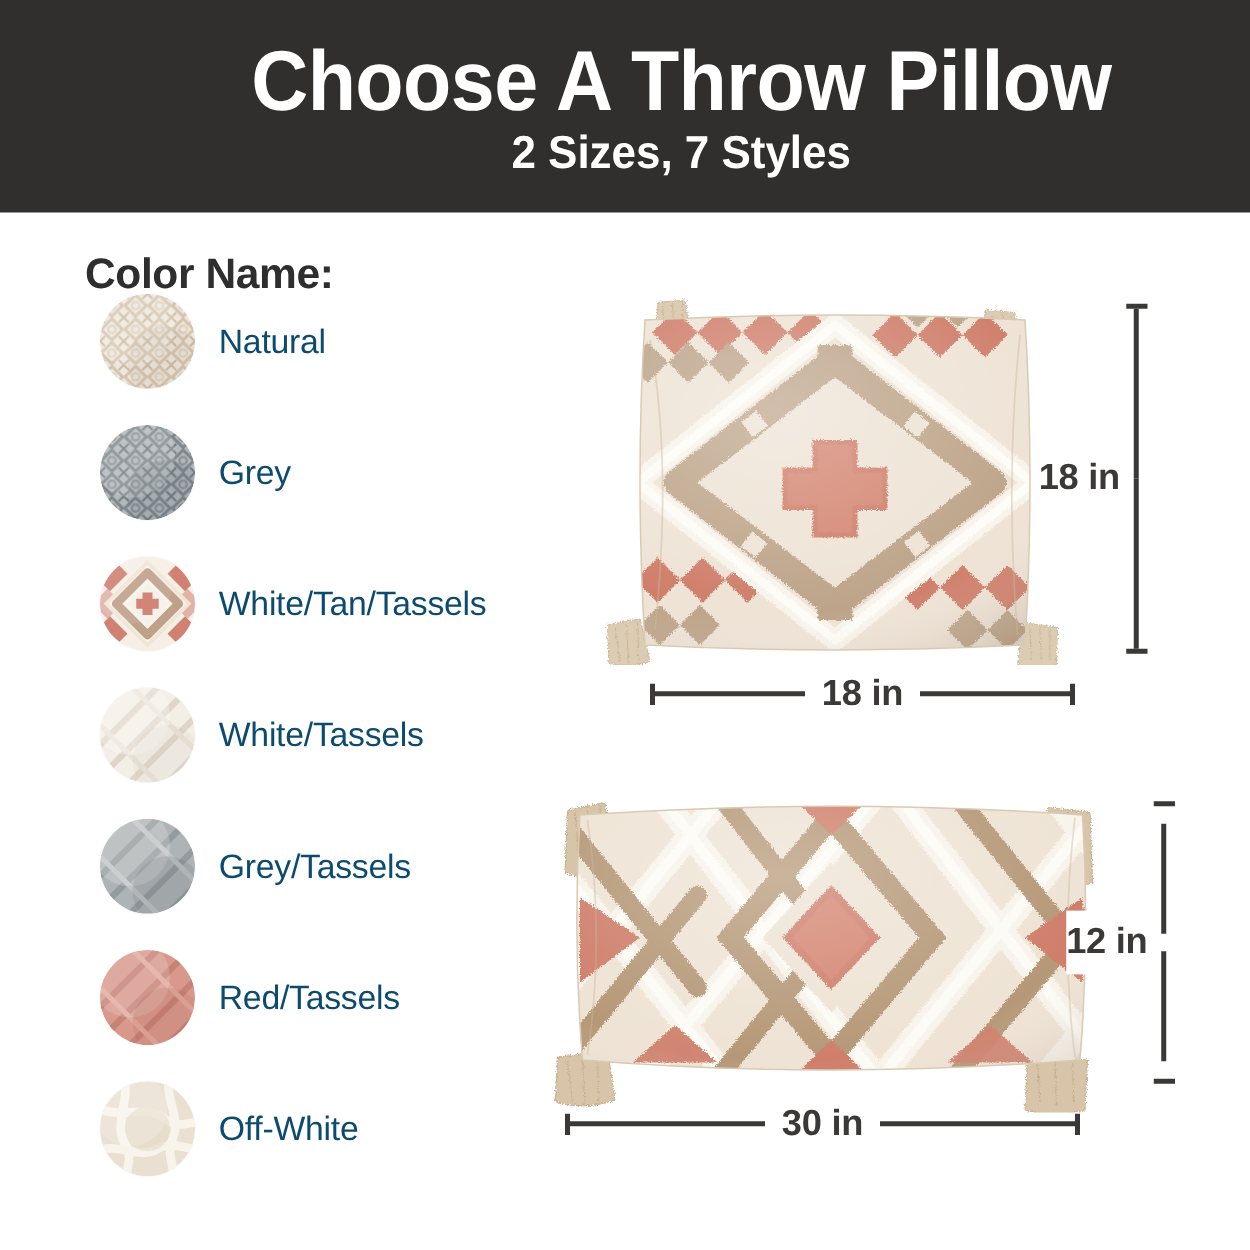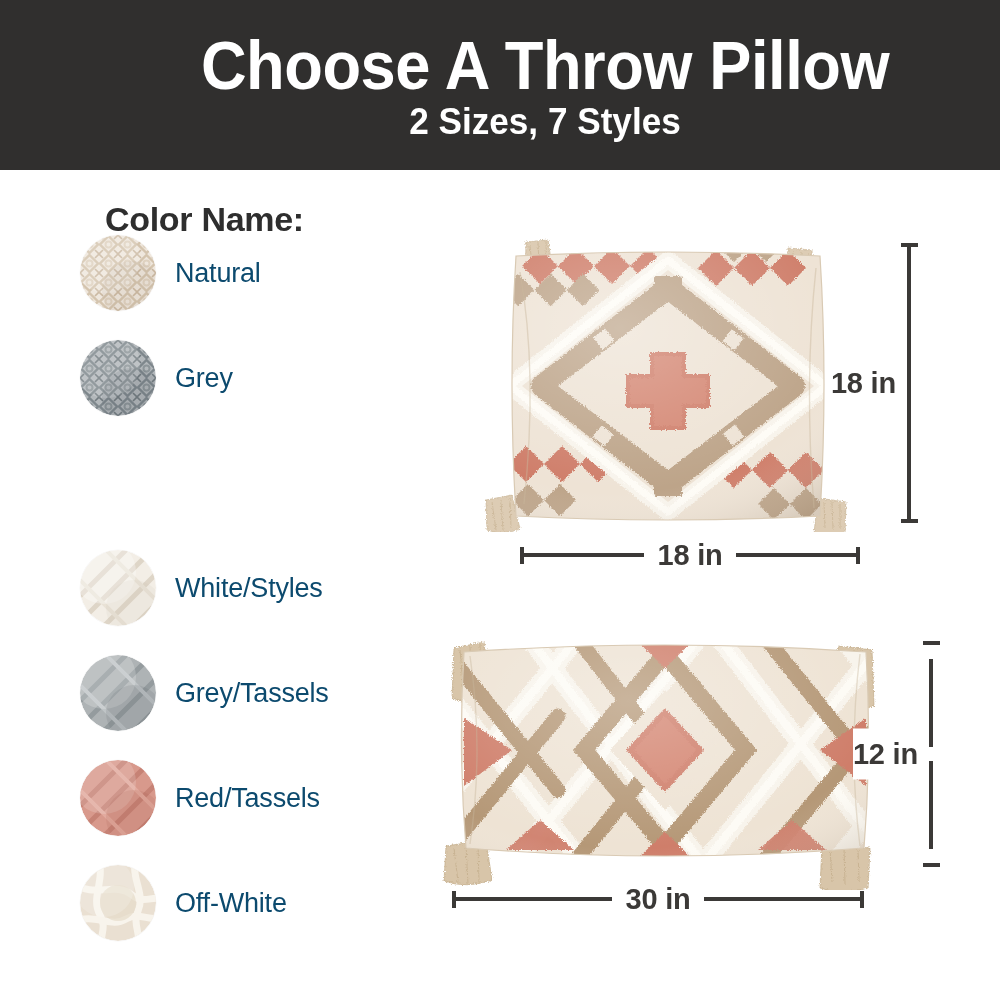--- a/index.html
+++ b/index.html
@@ -38,21 +38,20 @@
     margin:0;
     white-space:nowrap;
   }
 
   
   .color-heading{
     position:absolute;left:68px;top:200px;
     font-size:34px;font-weight:700;color:#2e2e2e;
     letter-spacing:-0.3px;
     font-family:"Liberation Sans", sans-serif;
-    margin-left:37px;
   }
   .swatch-list{position:absolute;left:0;top:0;width:470px;height:1000px;}
   .swatch-row{
     position:absolute;left:80px;width:380px;height:78px;
     display:flex;align-items:center;
   }
   .swatch-dot{
     width:76px;height:76px;border-radius:50%;
     flex:0 0 76px;overflow:hidden;position:relative;
     box-shadow:0 0 0 0.5px rgba(0,0,0,0.04);
@@ -143,20 +142,47 @@
           <g clip-path="url(#cG)">
             <rect width="76" height="76" fill="url(#pG)"></rect>
             <circle cx="26" cy="24" r="34" fill="#fff" opacity="0.16"></circle>
             <circle cx="52" cy="58" r="30" fill="#4d5458" opacity="0.12"></circle>
           </g>
         </svg>
       </div>
       <div class="swatch-label">Grey</div>
     </div>
 
+    <div class="swatch-row" style="top:444px">
+      <div class="swatch-dot">
+        <svg viewBox="0 0 76 76">
+          <defs>
+              <clipPath id="cWT">
+                <circle cx="38" cy="38" r="38"></circle>
+              </clipPath>
+            </defs>
+          <g clip-path="url(#cWT)">
+            <rect width="76" height="76" fill="#f5efe6"></rect>
+
+            <path d="M-6 14 L8 0 L22 14 L8 28 Z M54 14 L68 0 L82 14 L68 28 Z
+                     M-6 62 L8 48 L22 62 L8 76 Z M54 62 L68 48 L82 62 L68 76 Z" fill="#cd7767" opacity="0.92"></path>
+            <path d="M-6 38 L6 26 L18 38 L6 50 Z M58 38 L70 26 L82 38 L70 50 Z" fill="#cd7767" opacity="0.5"></path>
+
+            <path d="M38 5 L71 38 L38 71 L5 38 Z" fill="#f8f4ec" stroke="#efe6d6" stroke-width="3"></path>
+
+            <path d="M38 13 L63 38 L38 63 L13 38 Z" fill="none" stroke="#bfa088" stroke-width="7" stroke-linejoin="round"></path>
+            <path d="M38 21 L55 38 L38 55 L21 38 Z" fill="#f6f1e7"></path>
+
+            <path d="M34 29 h8 v5 h5 v8 h-5 v5 h-8 v-5 h-5 v-8 h5 Z" fill="#cd7767"></path>
+            <circle cx="26" cy="22" r="32" fill="#fff" opacity="0.10"></circle>
+          </g>
+        </svg>
+      </div>
+      <div class="swatch-label">White/Tan/Tassels</div>
+    </div>
 
     <div class="swatch-row" style="top:549px">
       <div class="swatch-dot">
         <svg viewBox="0 0 76 76">
           <defs>
               <clipPath id="cW">
                 <circle cx="38" cy="38" r="38"></circle>
               </clipPath>
             </defs>
           <g clip-path="url(#cW)">
@@ -165,21 +191,21 @@
               <path d="M-10 26 L26 -10 M-10 56 L56 -10 M-4 76 L76 -4 M20 80 L80 20 M50 80 L80 50"></path>
             </g>
             <g stroke="#e9e2d6" stroke-width="4" fill="none" stroke-linecap="round">
               <path d="M-10 50 L50 110 M-10 20 L76 106 M16 -10 L96 70 M46 -10 L96 40"></path>
             </g>
             <circle cx="24" cy="22" r="32" fill="#fff" opacity="0.30"></circle>
             <circle cx="54" cy="58" r="28" fill="#c9bfae" opacity="0.13"></circle>
           </g>
         </svg>
       </div>
-      <div class="swatch-label">White/Styles</div>
+      <div class="swatch-label">White/Tassels</div>
     </div>
 
     <div class="swatch-row" style="top:654px">
       <div class="swatch-dot">
         <svg viewBox="0 0 76 76">
           <defs>
               <clipPath id="cGT">
                 <circle cx="38" cy="38" r="38"></circle>
               </clipPath>
             </defs>

